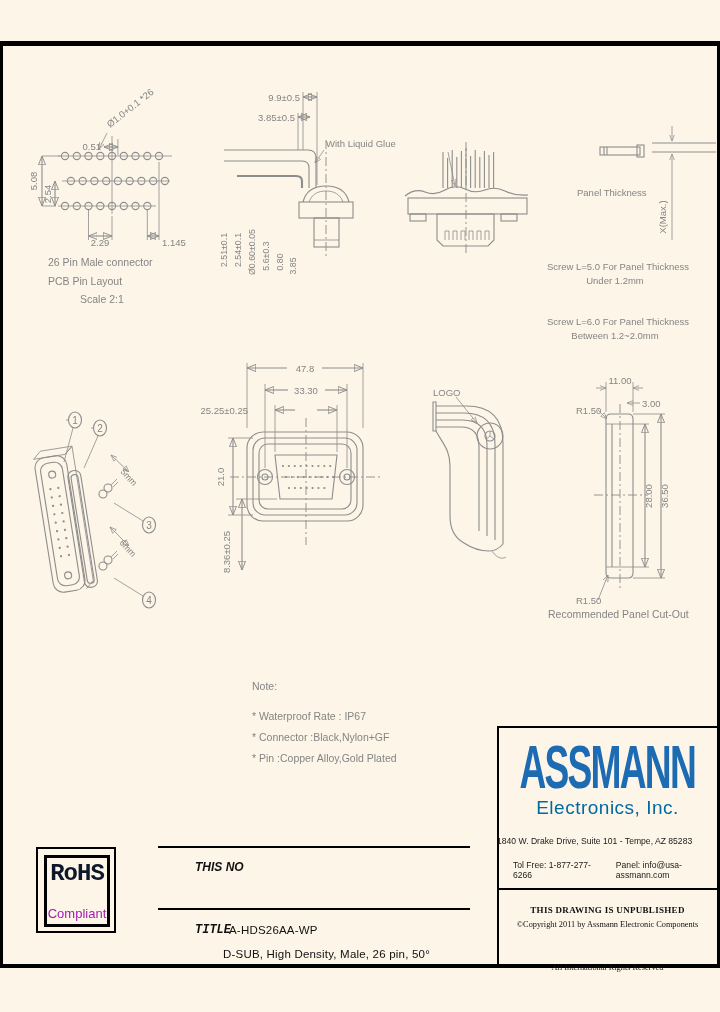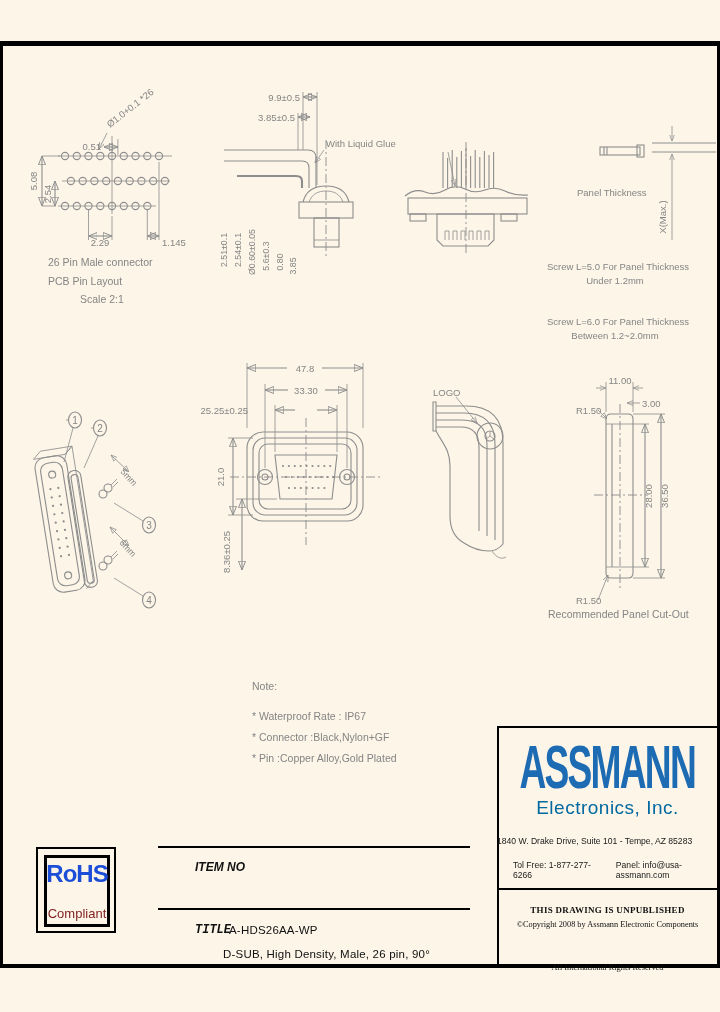--- a/index.html
+++ b/index.html
@@ -17,22 +17,22 @@
   svg.draw text{fill:#858585;stroke:none;font-family:"Liberation Sans",sans-serif;font-size:9.5px;}
   svg.draw text.cap{font-size:10.5px;}
   svg.draw text.sm{font-size:8.8px;}
   svg.draw text.bn{font-size:10px;text-anchor:middle;}
   .bline{position:absolute;background:#000;z-index:3;}
   .abs{position:absolute;z-index:4;}
   
   .rohs-outer{position:absolute;left:36px;top:847px;width:80px;height:86px;border:2px solid #000;box-sizing:border-box;z-index:3;}
   .rohs-inner{position:absolute;left:44px;top:855px;width:66px;height:72px;border:3px solid #000;box-sizing:border-box;z-index:4;
               display:flex;flex-direction:column;align-items:center;justify-content:center;}
-  .rohs-name{font-size:24px;font-weight:bold;letter-spacing:-1px;color:#1d4ed8;line-height:1;}
-  .rohs-sub{font-size:13px;color:#7f1d1d;margin-top:20px;}
+  .rohs-name{font-size:24px;font-weight:bold;letter-spacing:-1px;color:#0f172a;line-height:1;font-family:Liberation Mono, monospace;}
+  .rohs-sub{font-size:13px;color:#a21caf;margin-top:20px;}
   
   .tb-label{font-style:italic;font-weight:bold;font-size:12px;color:#111;}
   .tb-value{font-size:11.5px;color:#111;letter-spacing:0.2px;}
   
   .logo-wrap{position:absolute;left:497px;top:732px;width:221px;height:66px;display:flex;align-items:flex-end;justify-content:center;z-index:4;}
   .logo-name{font-size:62px;font-weight:bold;letter-spacing:-3px;line-height:1;transform:scaleX(0.60);transform-origin:center;}
   .logo-sub{position:absolute;left:497px;top:797px;width:221px;text-align:center;font-size:19px;letter-spacing:0.5px;z-index:4;}
   .addr{position:absolute;left:497px;top:836px;width:221px;text-align:left;font-size:8.6px;color:#1a1a1a;z-index:4;}
   .contact{position:absolute;left:497px;top:860px;width:221px;display:flex;justify-content:center;gap:7px;font-size:8.6px;color:#1a1a1a;z-index:4;margin-left:16px;}
   .cp{position:absolute;left:497px;width:221px;text-align:center;font-family:"Liberation Serif",serif;color:#111;z-index:4;}
@@ -343,32 +343,32 @@
   <div class="bline" style="left:497px;top:726px;width:2px;height:241px;"></div>
   <div class="bline" style="left:497px;top:726px;width:223px;height:2px;"></div>
   <div class="bline" style="left:497px;top:888px;width:223px;height:2px;"></div>
 
   <div class="rohs-outer"></div>
   <div class="rohs-inner">
     <div class="rohs-name">RoHS</div>
     <div class="rohs-sub">Compliant</div>
   </div>
 
-  <div class="abs tb-label" style="left:195px;top:860px;">ITEM NO</div>
+  <div class="abs tb-label" style="left:195px;top:860px;">THIS NO</div>
   <div class="abs tb-value" style="left:229px;top:881px;margin-top:43px;">A-HDS26AA-WP</div>
   <div class="abs tb-label" style="left:195px;top:923px;font-family:Liberation Mono, monospace;">TITLE</div>
-  <div class="abs tb-value" style="left:223px;top:948px;">D-SUB, High Density, Male, 26 pin, 90°</div>
+  <div class="abs tb-value" style="left:223px;top:948px;">D-SUB, High Density, Male, 26 pin, 50°</div>
 
   <div class="logo-wrap">
     <div class="logo-name" style="color:#1D6BB3;">ASSMANN</div>
   </div>
   <div class="logo-sub" style="color:#0369a1;">Electronics, Inc.</div>
   <div class="addr">1840 W. Drake Drive, Suite 101 - Tempe, AZ 85283</div>
   <div class="contact">
     <span>Tol Free: 1-877-277-6266</span>
     <span>Panel: info@usa-assmann.com</span>
   </div>
 
   <div class="cp cp1">THIS DRAWING IS UNPUBLISHED</div>
-  <div class="cp cp2">©Copyright 2008 by Assmann Electronic Components</div>
+  <div class="cp cp2">©Copyright 2011 by Assmann Electronic Components</div>
   <div class="cp cp3">All International Rights Reserved</div>
 
 </div>
 
 </body></html>

